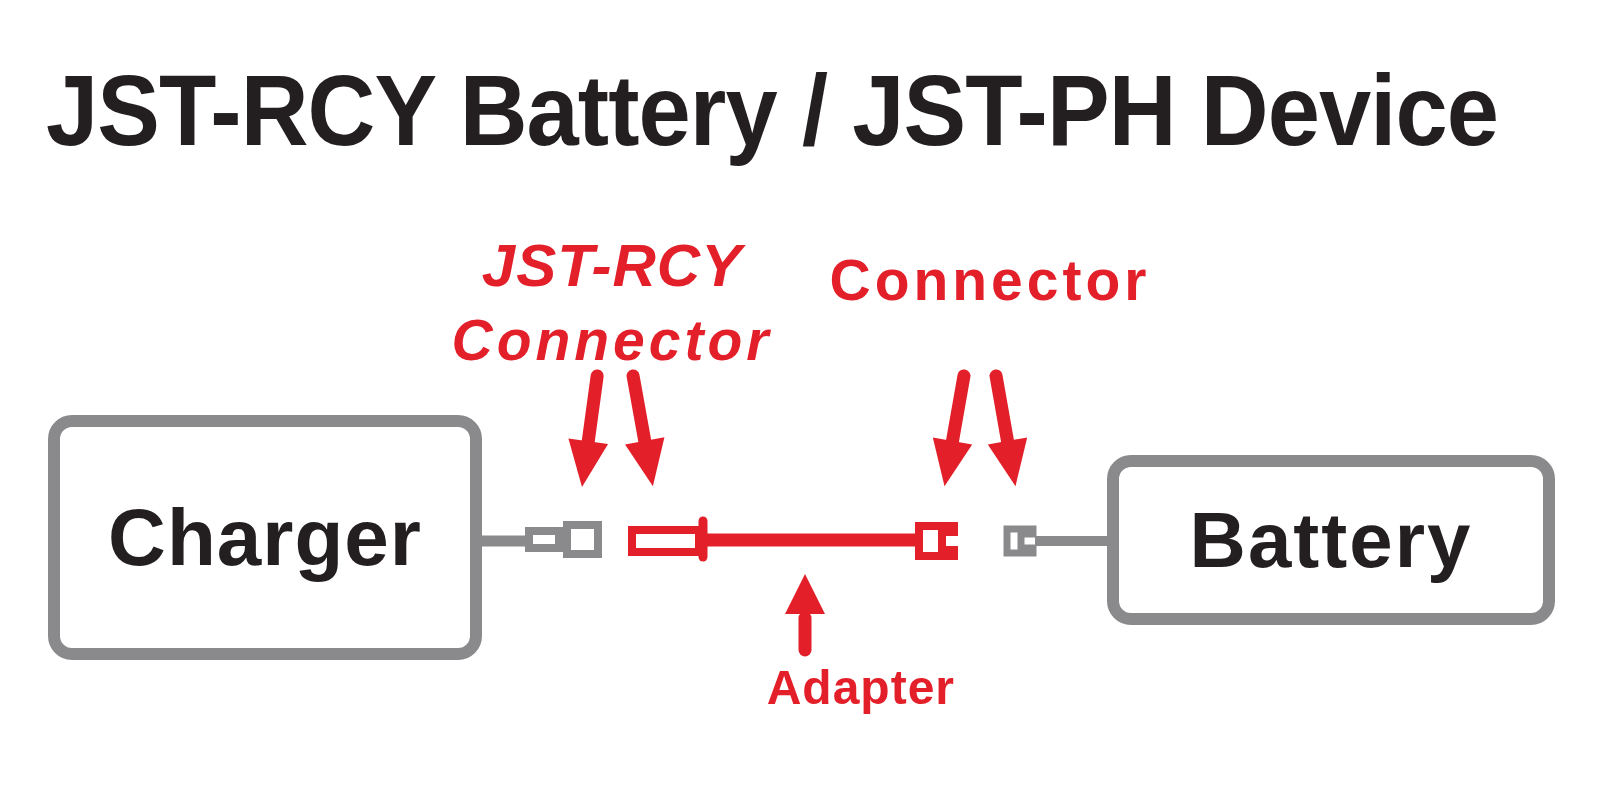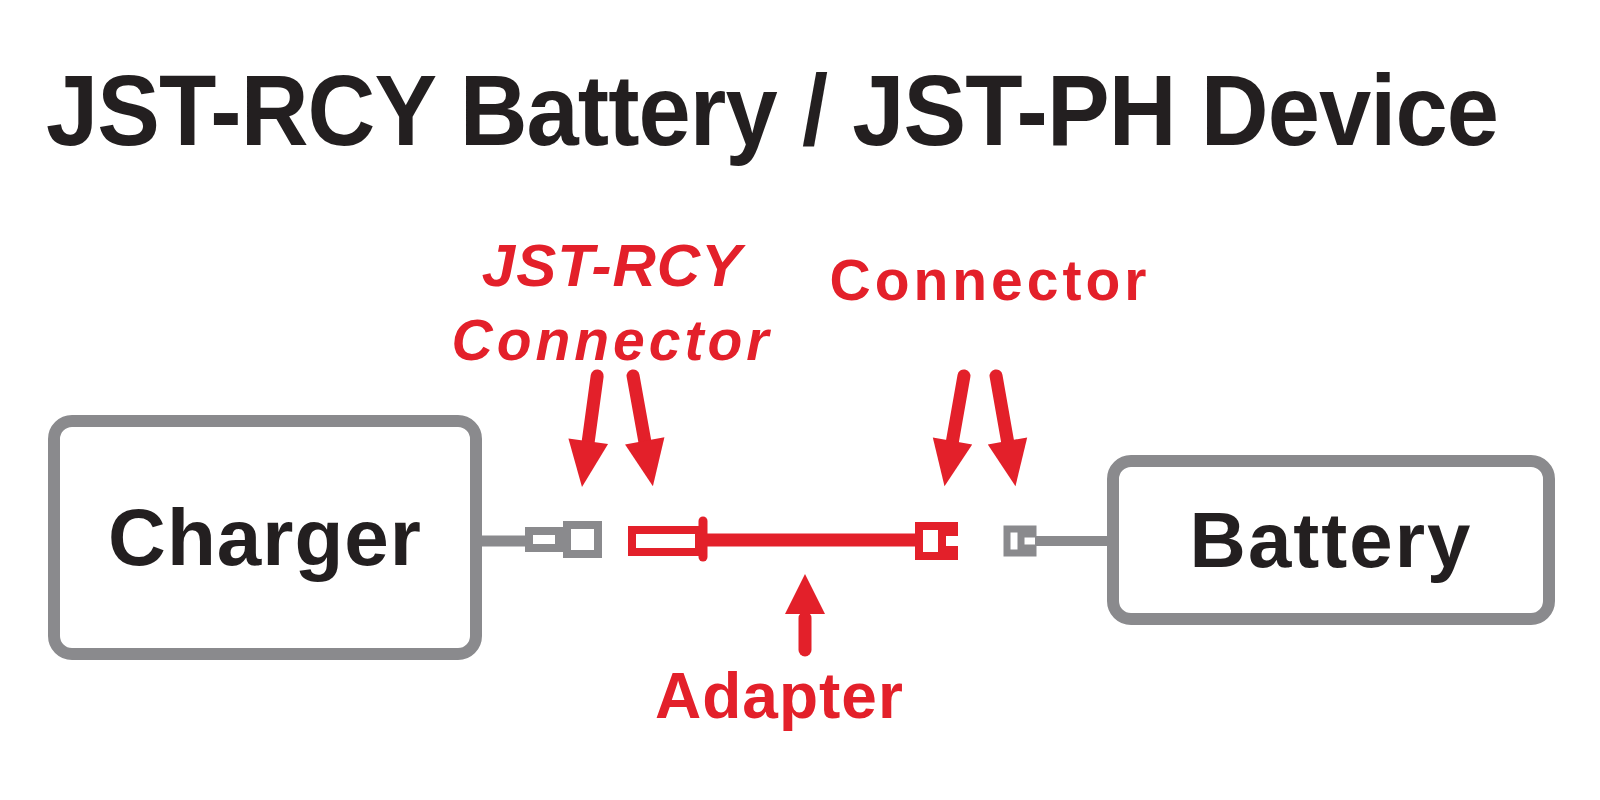--- a/index.html
+++ b/index.html
@@ -30,22 +30,22 @@
   .conn-label{
     position:absolute;top:236px;width:500px;
     text-align:center;color:var(--red);font-weight:bold;line-height:1;
   }
   .conn-label .l1{display:block;font-size:60px;letter-spacing:1px;}
   .conn-label .l2{display:block;font-size:57px;letter-spacing:4px;margin-top:16px;}
   .conn-label.left{left:362px;font-style:italic;}
   .conn-label.right{left:740px;}
   .adapter-label{
     position:absolute;left:655px;top:664px;width:300px;
-    text-align:left;color:var(--red);font-weight:bold;
-    font-size:64px;line-height:1;letter-spacing:1px;
+    text-align:right;color:var(--red);font-weight:bold;
+    font-size:48px;line-height:1;letter-spacing:1px;
   }
   .device-box{
     position:absolute;box-sizing:border-box;
     border:12px solid var(--gray);border-radius:24px;background:#fff;
     display:flex;align-items:center;justify-content:center;
     color:var(--ink);font-weight:bold;line-height:1;
   }
   .device-box.charger{left:48px;top:415px;width:434px;height:245px;font-size:80px;letter-spacing:1px;}
   .device-box.battery{left:1107px;top:455px;width:448px;height:170px;font-size:78px;letter-spacing:2px;}
 </style>

